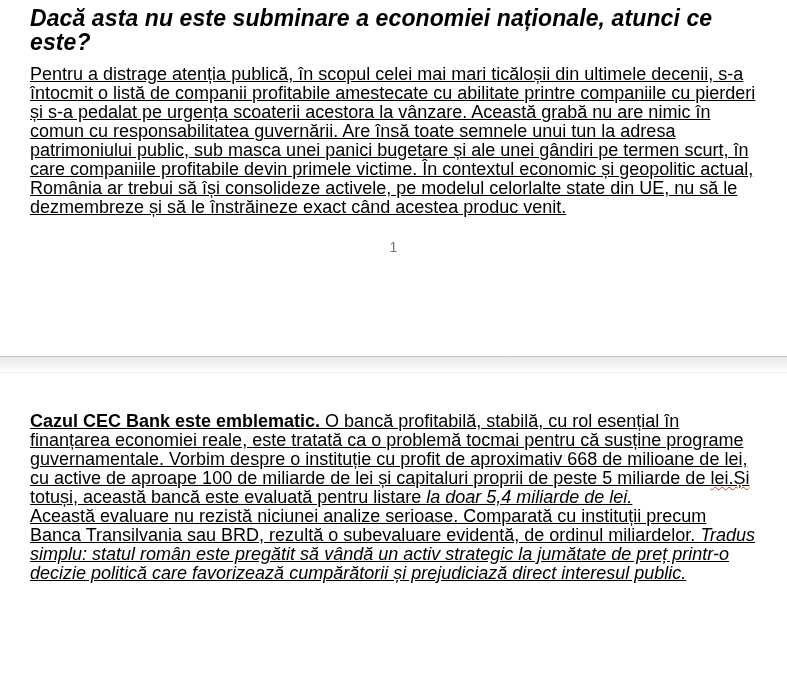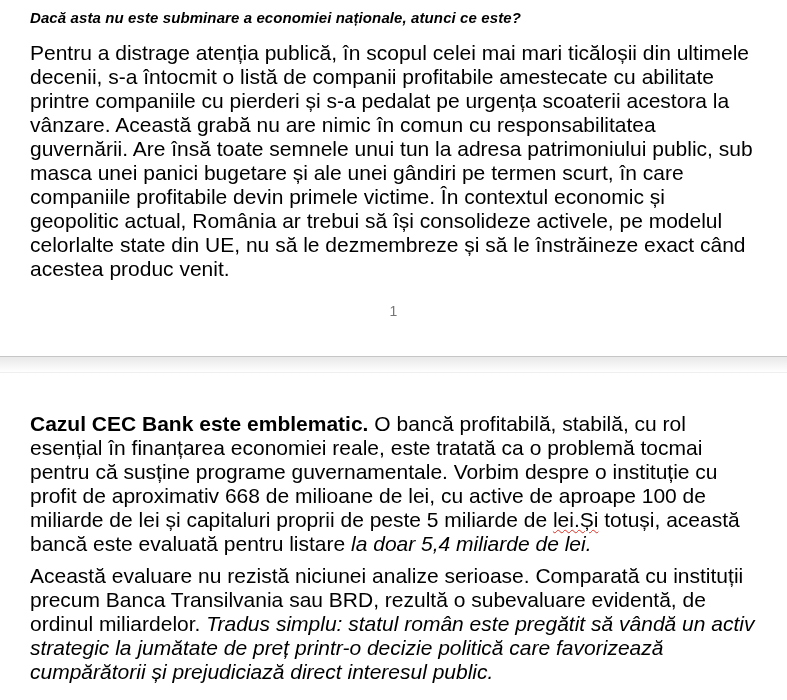--- a/index.html
+++ b/index.html
@@ -15,51 +15,52 @@
   }
   .doc { width: 787px; height: 700px; }
 
   .page { background: #ffffff; }
   .page-inner { padding-left: 30px; padding-right: 30px; }
 
   .page-1 { height: 356px; padding-top: 6px; }
 
   .heading {
     margin: 0;
-    font-size: 15px;
+    font-size: 23px;
     line-height: 24px;
     font-weight: 700;
     font-style: italic;
     letter-spacing: 0.1px;
   }
 
   .body-par {
     margin: 11px 0 0 0;
-    font-size: 21px;
-    line-height: 24px;
+    font-size: 18px;
+    line-height: 19px;
+    text-decoration: underline;
   }
 
   .page-number {
     margin-top: 21px;
     text-align: center;
     font-size: 14px;
     line-height: 18px;
     color: #757575;
   }
 
   .page-break {
     height: 17px;
     border-top: 1px solid #c6c6c6;
     border-bottom: 1px solid #efefef;
     background: linear-gradient(to bottom, #e9e9e9 0%, #f0f0f0 35%, #f8f8f8 70%, #ffffff 100%);
   }
 
   .page-2 { padding-top: 39px; height: 327px; }
   .page-2 .body-par { margin: 0; }
-  .page-2 .body-par + .body-par { margin-top: 8px; }
+  .page-2 .body-par + .body-par { margin-top: 0; }
 
   .bold-run { font-weight: 700; }
   .italic-run { font-style: italic; }
 
   .misspell {
     text-decoration-line: underline;
     text-decoration-style: wavy;
     text-decoration-color: #d93025;
     text-decoration-thickness: 1px;
     text-underline-offset: 2px;

